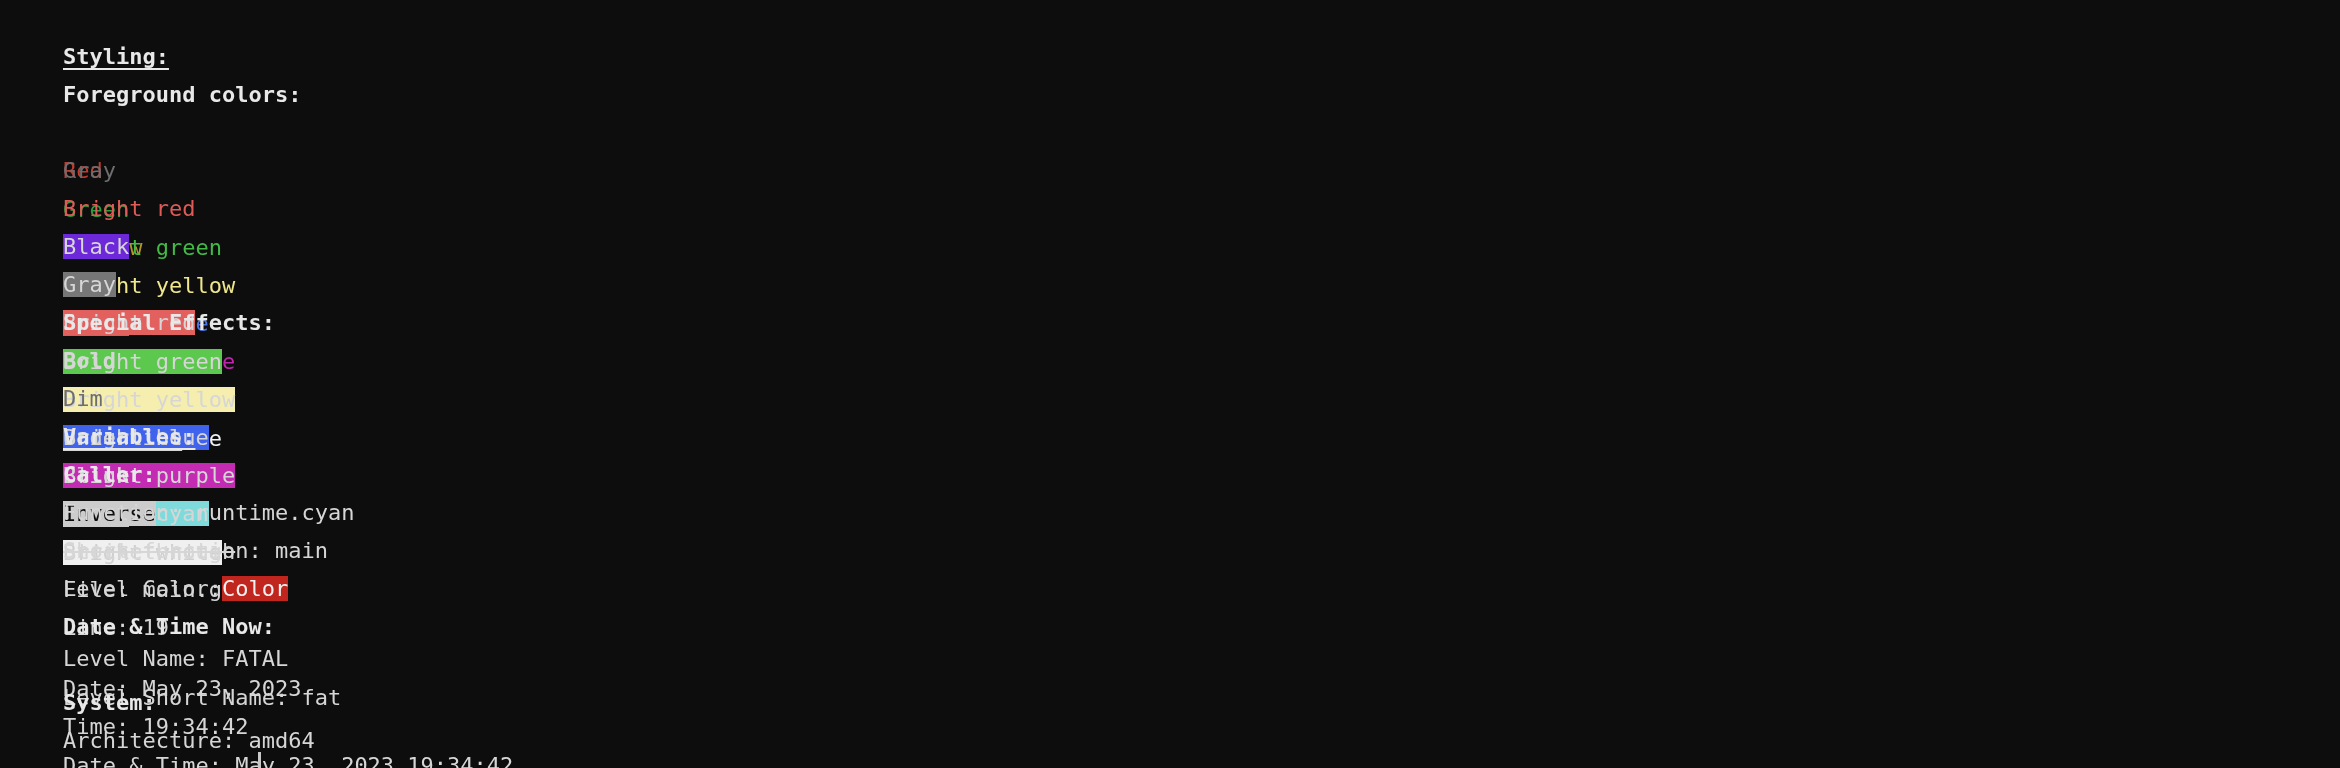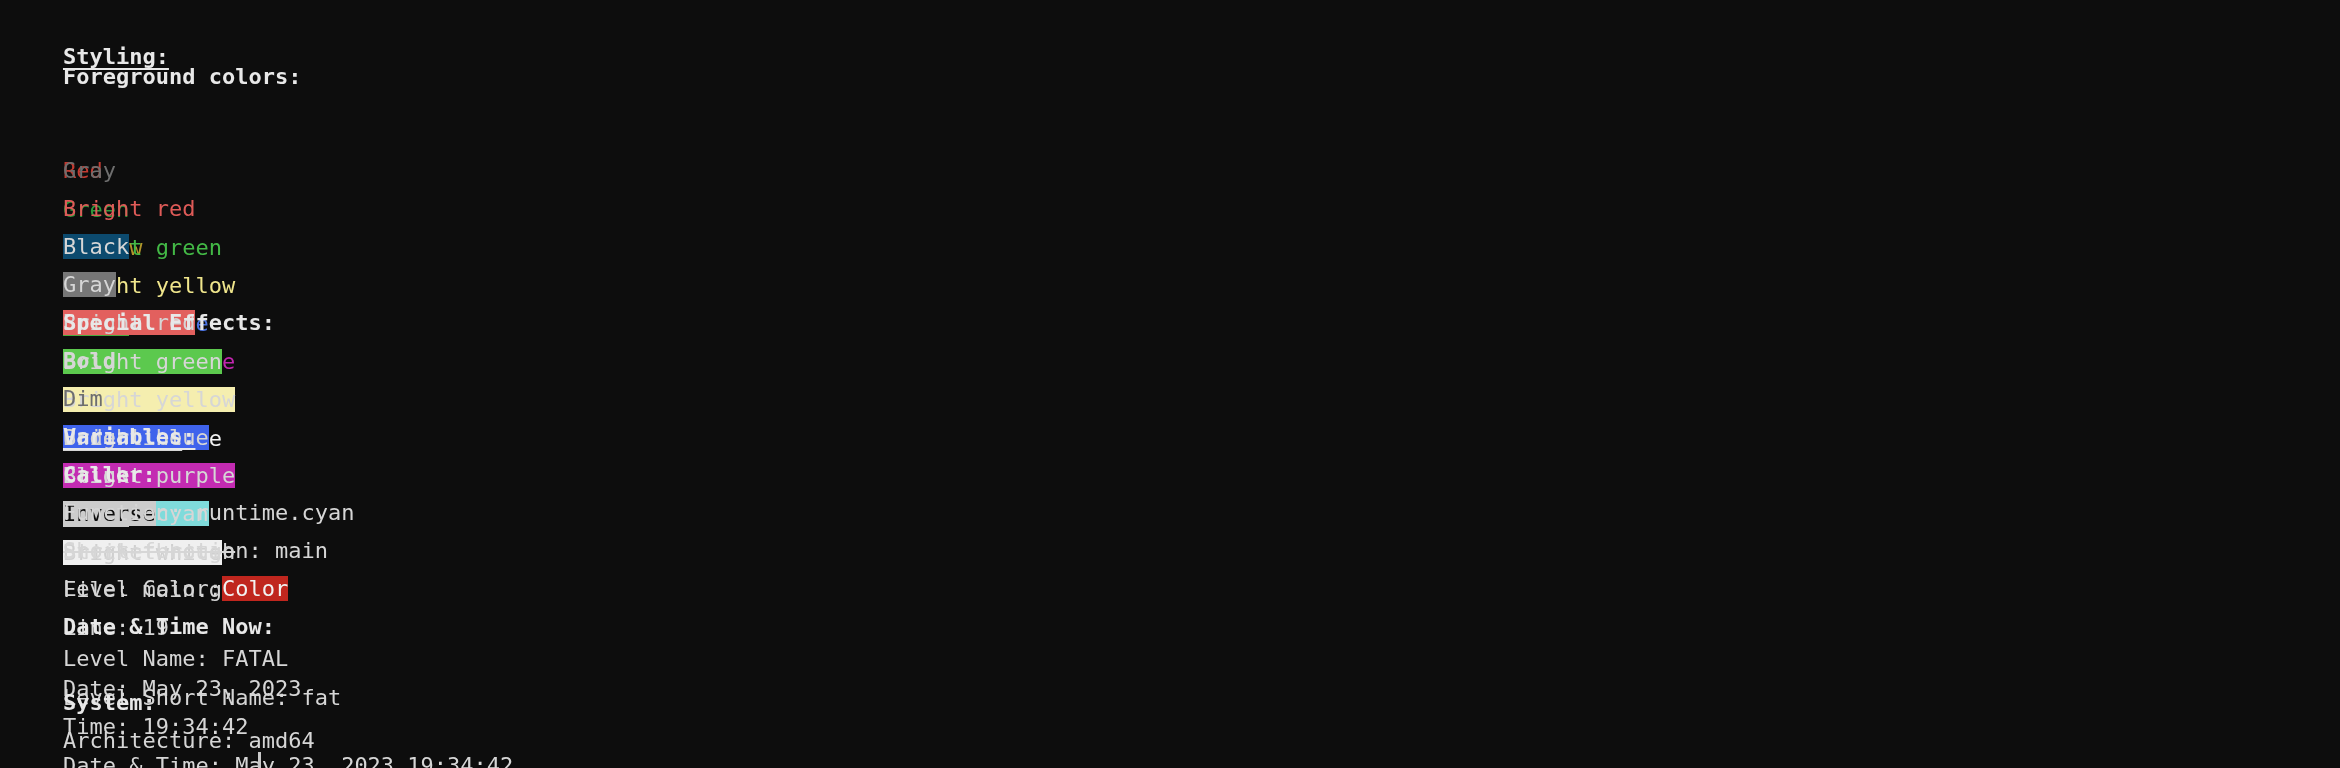--- a/index.html
+++ b/index.html
@@ -56,21 +56,21 @@
 </style>
 </head>
 <body>
 
 <div id="terminal">
 
   <div class="line" style="top:0px;">
     <span class="cell hdr underline">Styling:</span>
   </div>
 
-  <div class="line" style="top:20px;text-align:right;">
+  <div class="line" style="top:38px;text-align:right;">
     <span class="cell hdr">Foreground colors:</span>
   </div>
 
   <div class="line" style="top:76px;">
     <span class="cell" style="width: 148px; color: rgb(13, 13, 13);"></span>
     <span class="cell" style="width: 290px; color: rgb(194, 59, 50);">Red</span>
     <span class="cell" style="width: 186px; color: rgb(46, 155, 60);">Green</span>
     <span class="cell" style="width: 194px; color: rgb(179, 149, 42);">Yellow</span>
     <span class="cell" style="width: 194px; color: rgb(32, 70, 232);">Blue</span>
     <span class="cell" style="width: 194px; color: rgb(165, 31, 158);">Purple</span>
@@ -84,21 +84,21 @@
     <span class="cell" style="width: 186px; color: rgb(67, 185, 70);">Bright green</span>
     <span class="cell" style="width: 194px; color: rgb(240, 230, 140);">Bright yellow</span>
     <span class="cell" style="width: 194px; color: rgb(74, 114, 224);">Bright blue</span>
     <span class="cell" style="width: 194px; color: rgb(192, 38, 173);">Bright purple</span>
     <span class="cell" style="width: 194px; color: rgb(61, 191, 198);">Bright cyan</span>
     <span class="cell" style="color: rgb(242, 242, 242);">Bright white</span>
   </div>
 
 
   <div class="line" style="top:190px;">
-    <span class="cell" style="width:148px;"><span class="swatch" style="background: #0c4a6e; color: rgb(214, 214, 214);">Black</span></span>
+    <span class="cell" style="width:148px;"><span class="swatch" style="background: #6d28d9; color: rgb(214, 214, 214);">Black</span></span>
     <span class="cell" style="width:290px;"><span class="swatch" style="background: rgb(194, 59, 50); color: rgb(214, 214, 214);">Red</span></span>
     <span class="cell" style="width:186px;"><span class="swatch" style="background: rgb(74, 171, 63); color: rgb(214, 214, 214);">Green</span></span>
     <span class="cell" style="width:194px;"><span class="swatch" style="background: rgb(189, 149, 44); color: rgb(214, 214, 214);">Yellow</span></span>
     <span class="cell" style="width:194px;"><span class="swatch" style="background: rgb(28, 47, 219); color: rgb(214, 214, 214);">Blue</span></span>
     <span class="cell" style="width:194px;"><span class="swatch" style="background: rgb(143, 40, 168); color: rgb(214, 214, 214);">Purple</span></span>
     <span class="cell" style="width:194px;"><span class="swatch" style="background: rgb(74, 144, 217); color: rgb(214, 214, 214);">Cyan</span></span>
     <span class="cell"><span class="swatch" style="background: rgb(204, 204, 204); color: rgb(204, 204, 204);">White</span></span>
   </div>
 
   <div class="line" style="top:228px;">

